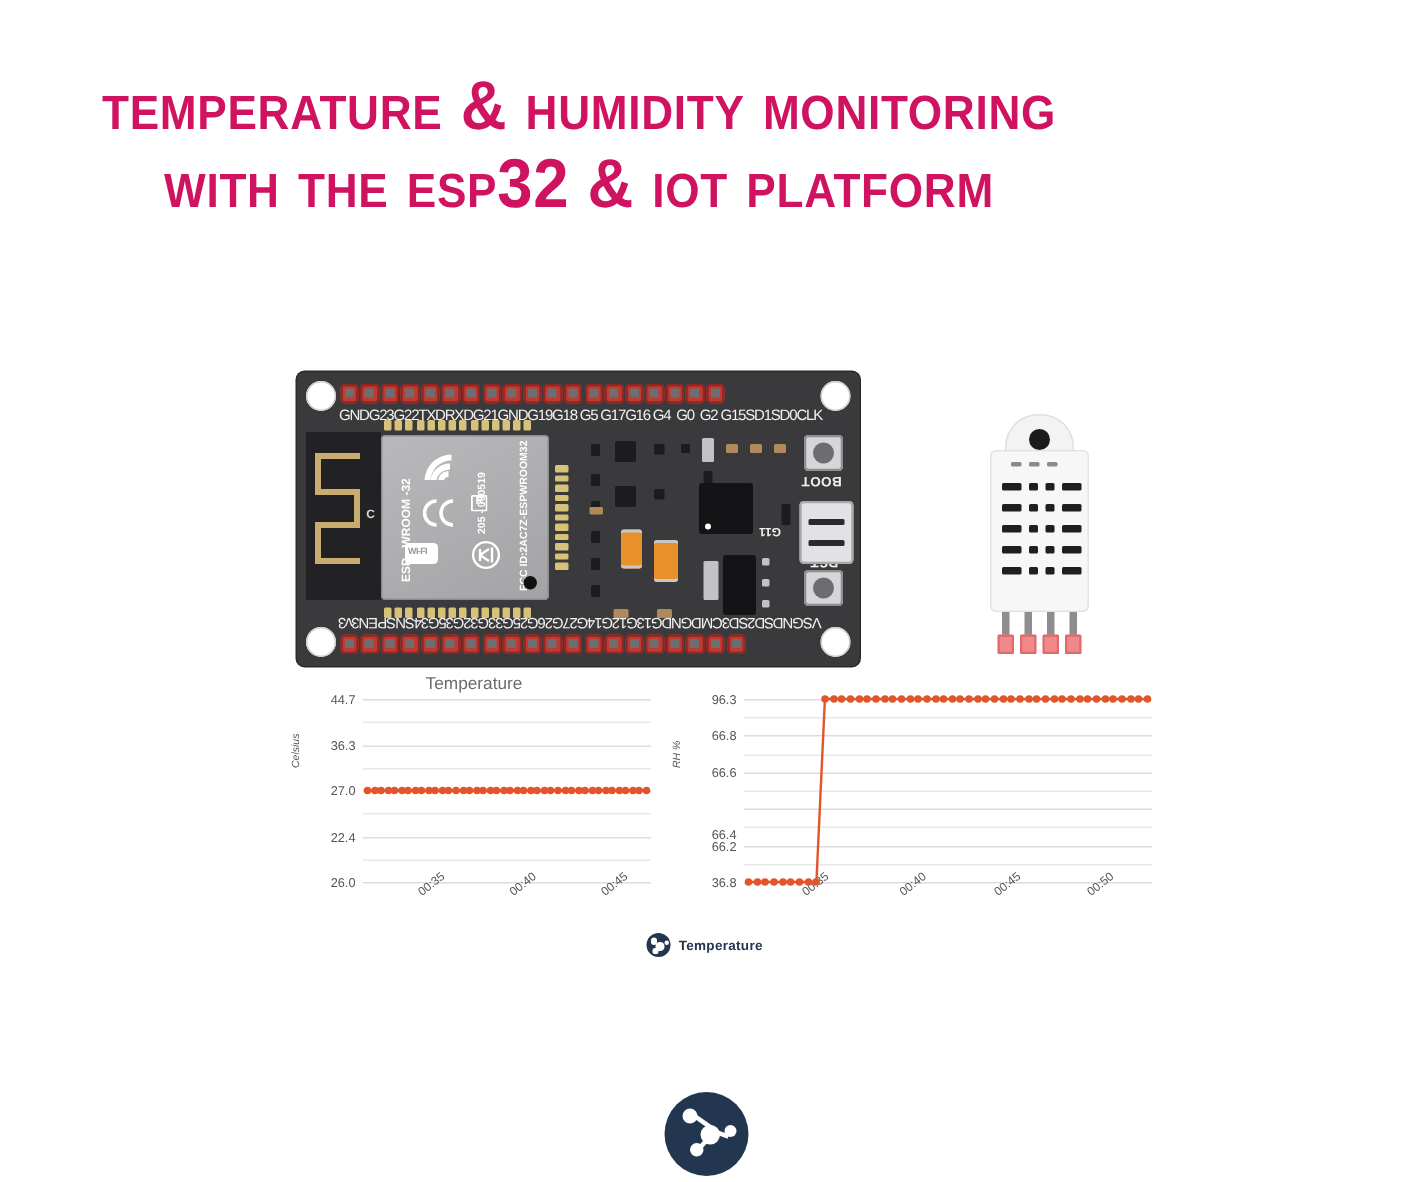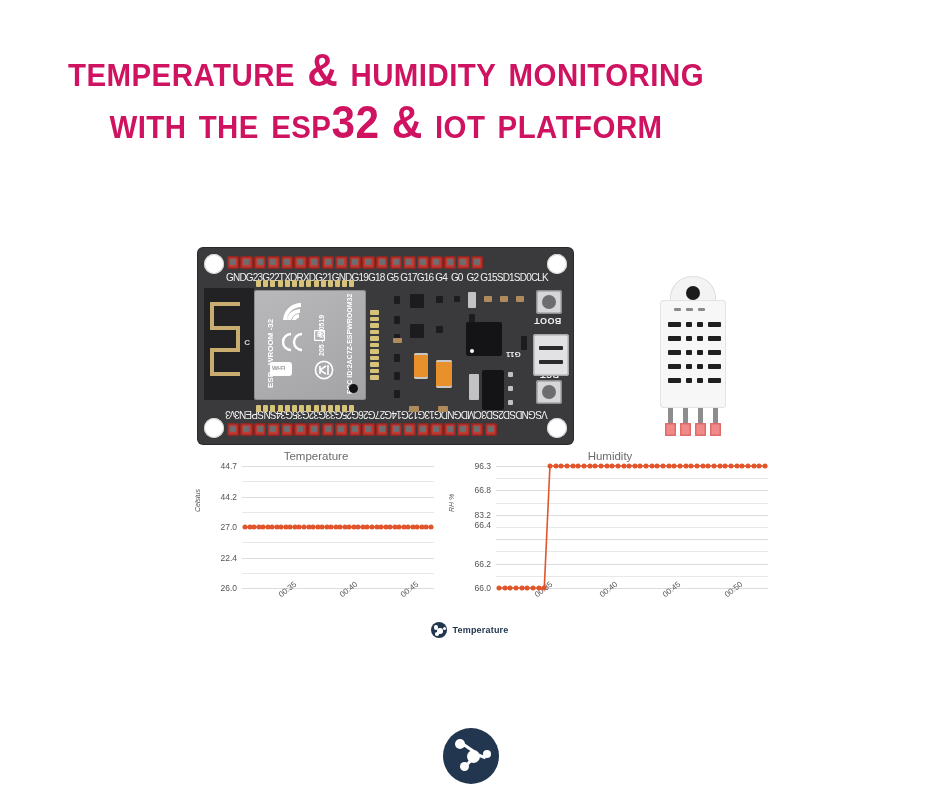--- a/index.html
+++ b/index.html
@@ -496,21 +496,21 @@
         <div class="gridline" style="top: 76.25px;"></div>
         <div class="gridline" style="top: 45.75px;"></div>
         <div class="gridline" style="top: 15.25px;"></div>
         <div class="gridline major" style="top: 122px;"></div>
         <div class="ytick" style="top: 122px;">26.0</div>
         <div class="gridline major" style="top: 91.5px;"></div>
         <div class="ytick" style="top: 91.5px;">22.4</div>
         <div class="gridline major" style="top: 61px;"></div>
         <div class="ytick" style="top: 61px;">27.0</div>
         <div class="gridline major" style="top: 30.5px;"></div>
-        <div class="ytick" style="top: 30.5px;">44.2</div>
+        <div class="ytick" style="top: 30.5px;">36.3</div>
         <div class="gridline major" style="top: 0px;"></div>
         <div class="ytick" style="top: 0px;">44.7</div>
         <div class="xtick" style="left: 34.56px;">00:35</div>
         <div class="xtick" style="left: 96px;">00:40</div>
         <div class="xtick" style="left: 157.44px;">00:45</div>
         <svg class="series-line" viewBox="0 0 192 122" preserveAspectRatio="none">
           <path d="M3 61 L7.536585365853659 61 L12.073170731707318 61 L16.609756097560975 61 L21.146341463414636 61 L25.682926829268293 61 L30.21951219512195 61 L34.75609756097561 61 L39.29268292682927 61 L43.829268292682926 61 L48.36585365853659 61 L52.90243902439025 61 L57.4390243902439 61 L61.97560975609756 61 L66.51219512195122 61 L71.04878048780488 61 L75.58536585365854 61 L80.1219512195122 61 L84.65853658536585 61 L89.19512195121952 61 L93.73170731707317 61 L98.26829268292683 61 L102.8048780487805 61 L107.34146341463416 61 L111.8780487804878 61 L116.41463414634146 61 L120.95121951219512 61 L125.48780487804879 61 L130.02439024390245 61 L134.5609756097561 61 L139.09756097560975 61 L143.6341463414634 61 L148.1707317073171 61 L152.70731707317074 61 L157.2439024390244 61 L161.78048780487805 61 L166.3170731707317 61 L170.85365853658536 61 L175.39024390243904 61 L179.92682926829266 61 L184.46341463414635 61 L189 61" fill="none" stroke="#e2552b" stroke-width="1.6"></path>
         </svg>
         <div class="dot" style="left: 3px; top: 61px; background: rgb(226, 85, 43);"></div>
         <div class="dot" style="left: 7.53659px; top: 61px; background: rgb(226, 85, 43);"></div>
@@ -551,36 +551,35 @@
         <div class="dot" style="left: 166.317px; top: 61px; background: rgb(226, 85, 43);"></div>
         <div class="dot" style="left: 170.854px; top: 61px; background: rgb(226, 85, 43);"></div>
         <div class="dot" style="left: 175.39px; top: 61px; background: rgb(226, 85, 43);"></div>
         <div class="dot" style="left: 179.927px; top: 61px; background: rgb(226, 85, 43);"></div>
         <div class="dot" style="left: 184.463px; top: 61px; background: rgb(226, 85, 43);"></div>
         <div class="dot" style="left: 189px; top: 61px; background: rgb(226, 85, 43);"></div>
       </div>
   </div>
 
   <div class="chart" id="chart-humidity">
-    <div class="chart-title">Humidity</div>
     <div class="ylabel">RH %</div>
     <div class="plot">
         <div class="gridline" style="top: 109.8px;"></div>
         <div class="gridline" style="top: 85.4px;"></div>
         <div class="gridline" style="top: 61px;"></div>
         <div class="gridline" style="top: 36.6px;"></div>
         <div class="gridline" style="top: 12.2px;"></div>
         <div class="gridline major" style="top: 122px;"></div>
-        <div class="ytick" style="top: 122px;">66.0</div>
+        <div class="ytick" style="top: 122px;">36.8</div>
         <div class="gridline major" style="top: 97.6px;"></div>
         <div class="ytick" style="top: 97.6px;">66.2</div>
         <div class="gridline major" style="top: 73.2px;"></div>
-        <div class="ytick" style="top: 59px;">66.4</div>
+        <div class="ytick" style="top: 90px;">66.4</div>
         <div class="gridline major" style="top: 48.8px;"></div>
-        <div class="ytick" style="top: 48.8px;">83.2</div>
+        <div class="ytick" style="top: 48.8px;">66.6</div>
         <div class="gridline major" style="top: 24.4px;"></div>
         <div class="ytick" style="top: 24.4px;">66.8</div>
         <div class="gridline major" style="top: 0px;"></div>
         <div class="ytick" style="top: 0px;">96.3</div>
         <div class="xtick" style="left: 36.72px;">00:35</div>
         <div class="xtick" style="left: 102px;">00:40</div>
         <div class="xtick" style="left: 164.56px;">00:45</div>
         <div class="xtick" style="left: 227.12px;">00:50</div>
         <svg class="series-line" viewBox="0 0 272 122" preserveAspectRatio="none">
           <path d="M3 122 L8.659574468085106 122 L14.319148936170212 122 L19.97872340425532 122 L25.638297872340424 122 L31.29787234042553 122 L36.95744680851064 122 L42.61702127659574 122 L48.27659574468085 122 L53.93617021276596 0 L59.59574468085106 0 L65.25531914893617 0 L70.91489361702128 0 L76.57446808510639 0 L82.23404255319149 0 L87.8936170212766 0 L93.5531914893617 0 L99.21276595744682 0 L104.87234042553192 0 L110.53191489361701 0 L116.19148936170212 0 L121.85106382978722 0 L127.51063829787235 0 L133.17021276595744 0 L138.82978723404256 0 L144.48936170212767 0 L150.14893617021278 0 L155.8085106382979 0 L161.46808510638297 0 L167.12765957446808 0 L172.7872340425532 0 L178.44680851063828 0 L184.1063829787234 0 L189.76595744680853 0 L195.42553191489364 0 L201.08510638297872 0 L206.74468085106383 0 L212.40425531914894 0 L218.06382978723403 0 L223.72340425531914 0 L229.38297872340425 0 L235.04255319148936 0 L240.70212765957444 0 L246.36170212765958 0 L252.0212765957447 0 L257.6808510638298 0 L263.3404255319149 0 L269 0" fill="none" stroke="#e2552b" stroke-width="1.6"></path>

